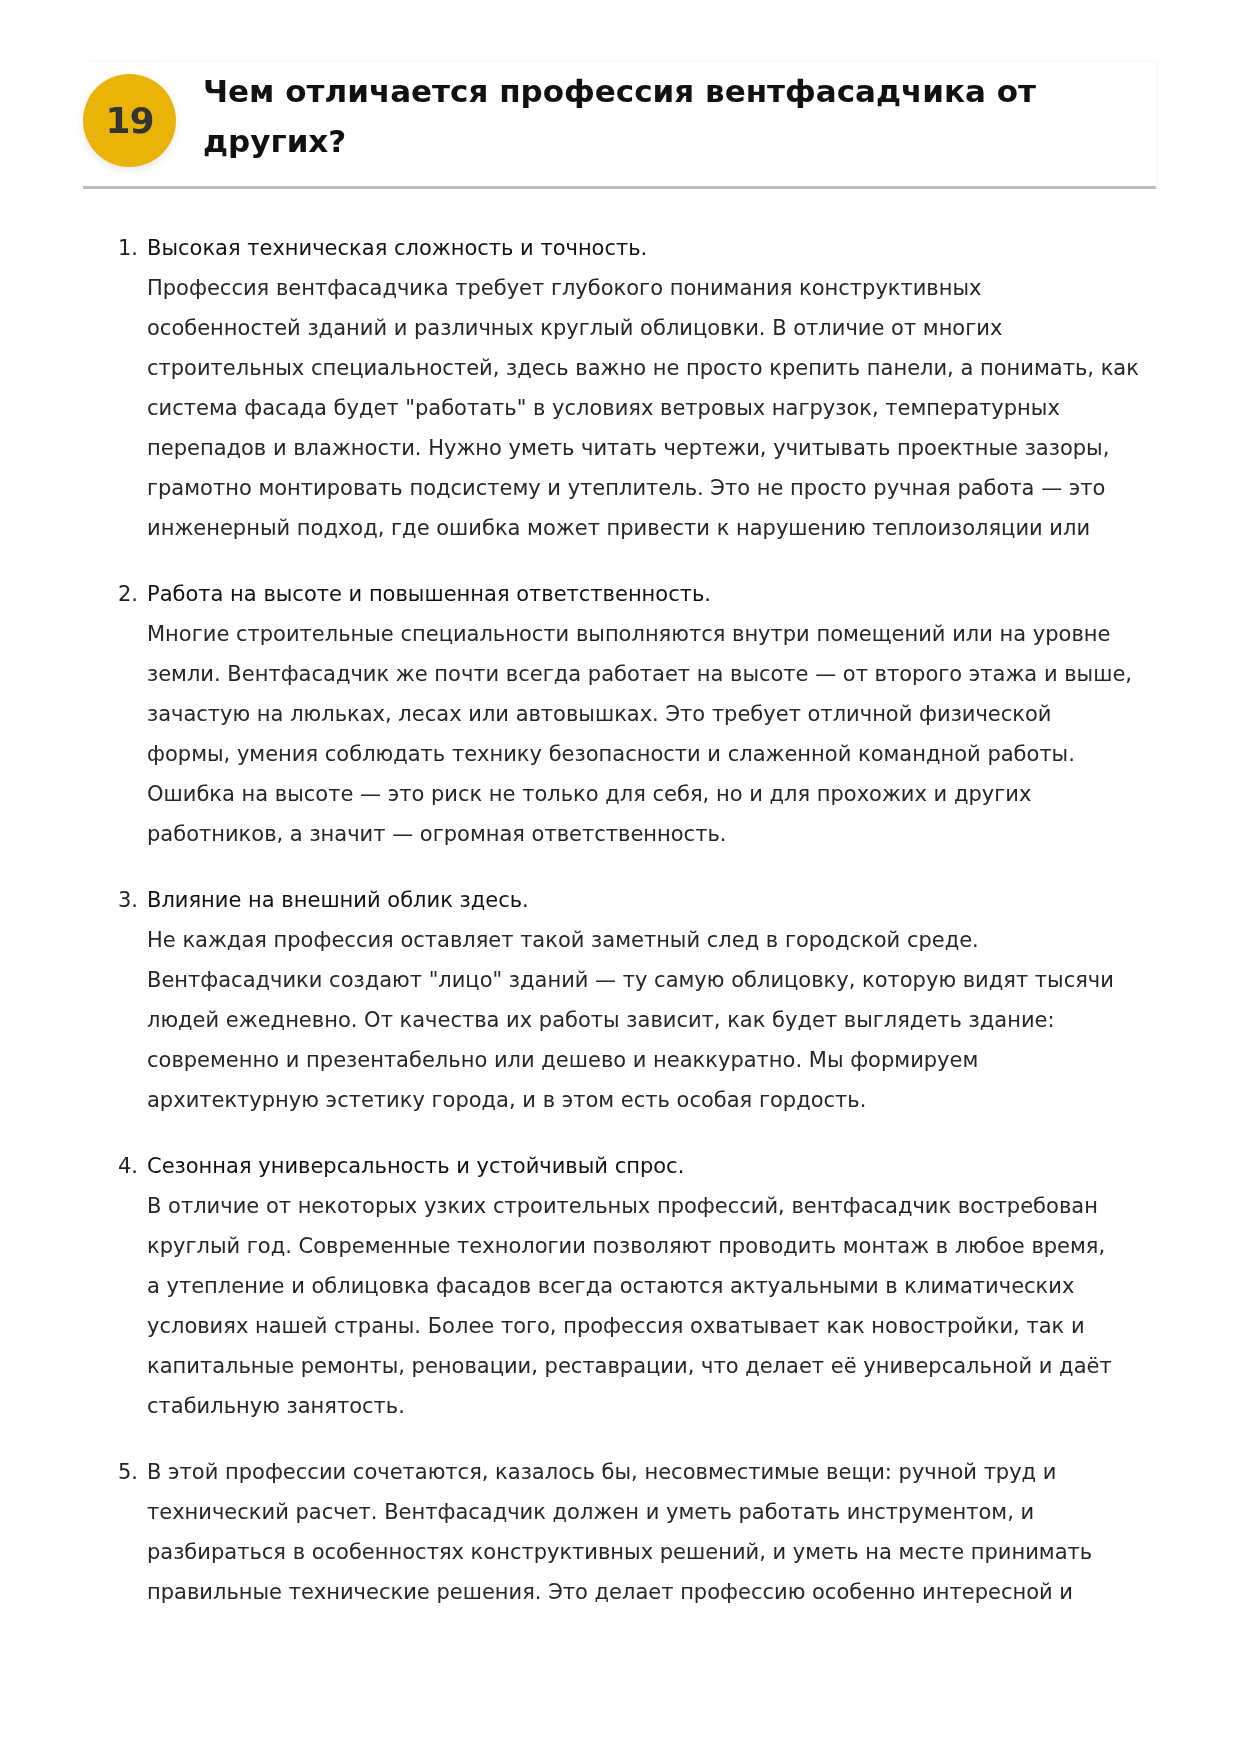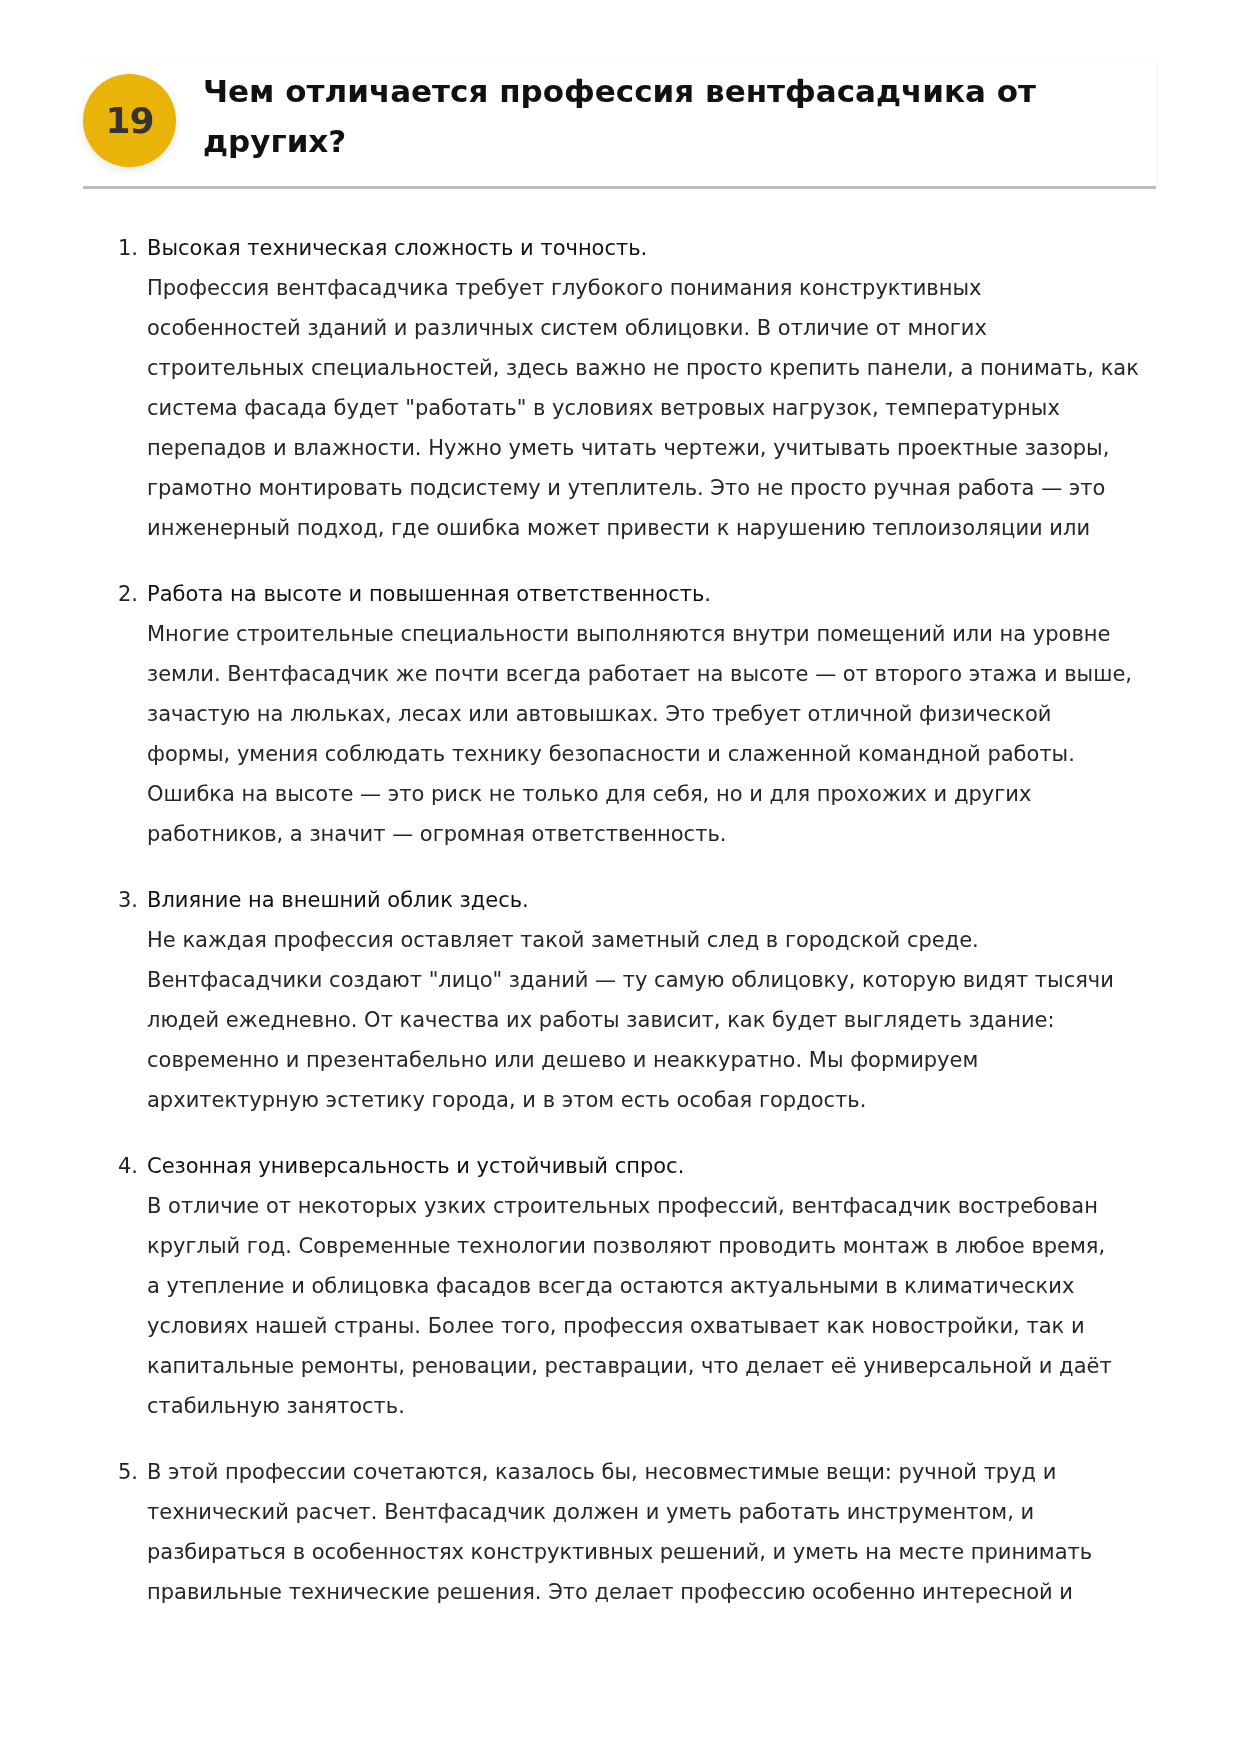--- a/index.html
+++ b/index.html
@@ -105,21 +105,21 @@
 </div>
 
 <div class="content">
   <ol class="items">
 
     <li class="item">
       <span class="num">1.</span>
       <span class="item-heading">Высокая техническая сложность и точность.</span>
       <span class="item-body">
         <span class="line">Профессия вентфасадчика требует глубокого понимания конструктивных</span>
-        <span class="line">особенностей зданий и различных систем облицовки. В отличие от многих</span>
+        <span class="line">особенностей зданий и различных круглый облицовки. В отличие от многих</span>
         <span class="line">строительных специальностей, здесь важно не просто крепить панели, а понимать, как</span>
         <span class="line">система фасада будет "работать" в условиях ветровых нагрузок, температурных</span>
         <span class="line">перепадов и влажности. Нужно уметь читать чертежи, учитывать проектные зазоры,</span>
         <span class="line">грамотно монтировать подсистему и утеплитель. Это не просто ручная работа — это</span>
         <span class="line">инженерный подход, где ошибка может привести к нарушению теплоизоляции или</span>
       </span>
     </li>
 
     <li class="item">
       <span class="num">2.</span>

